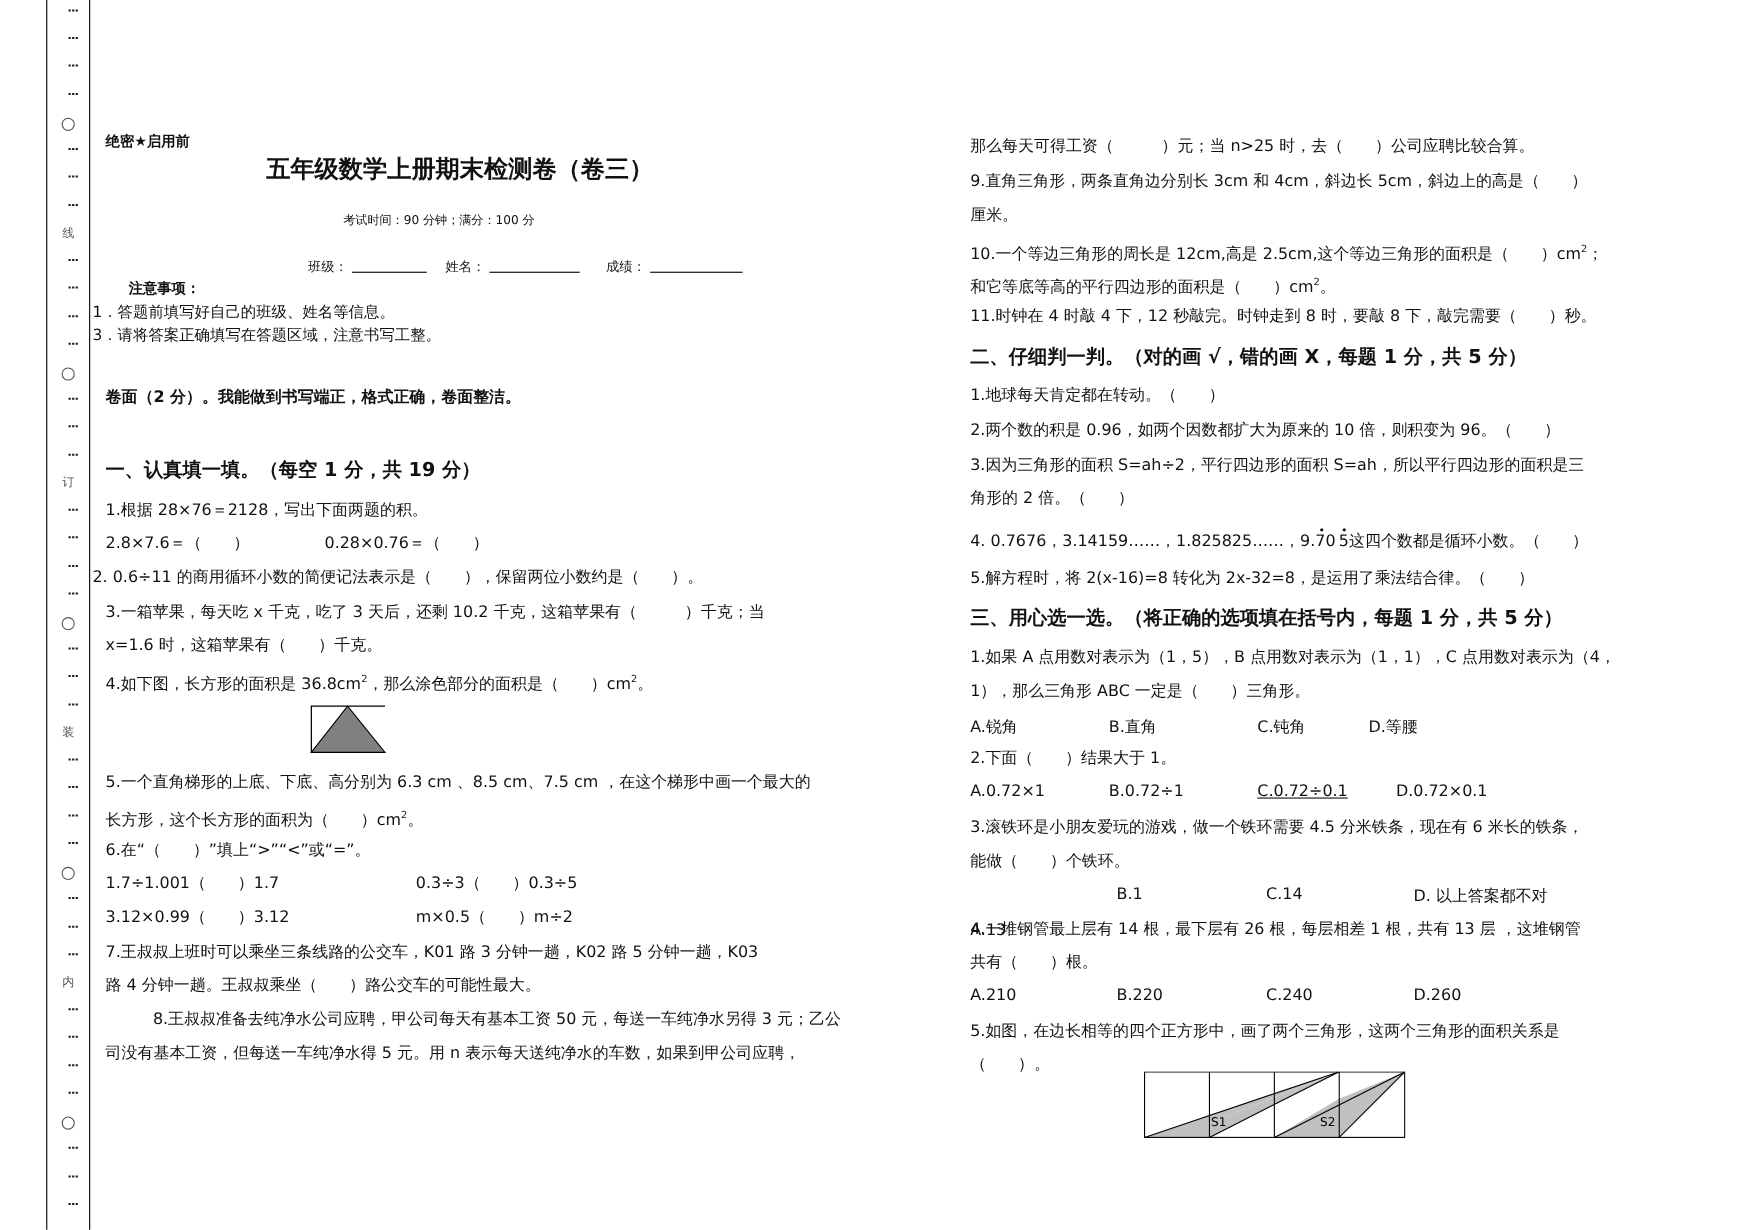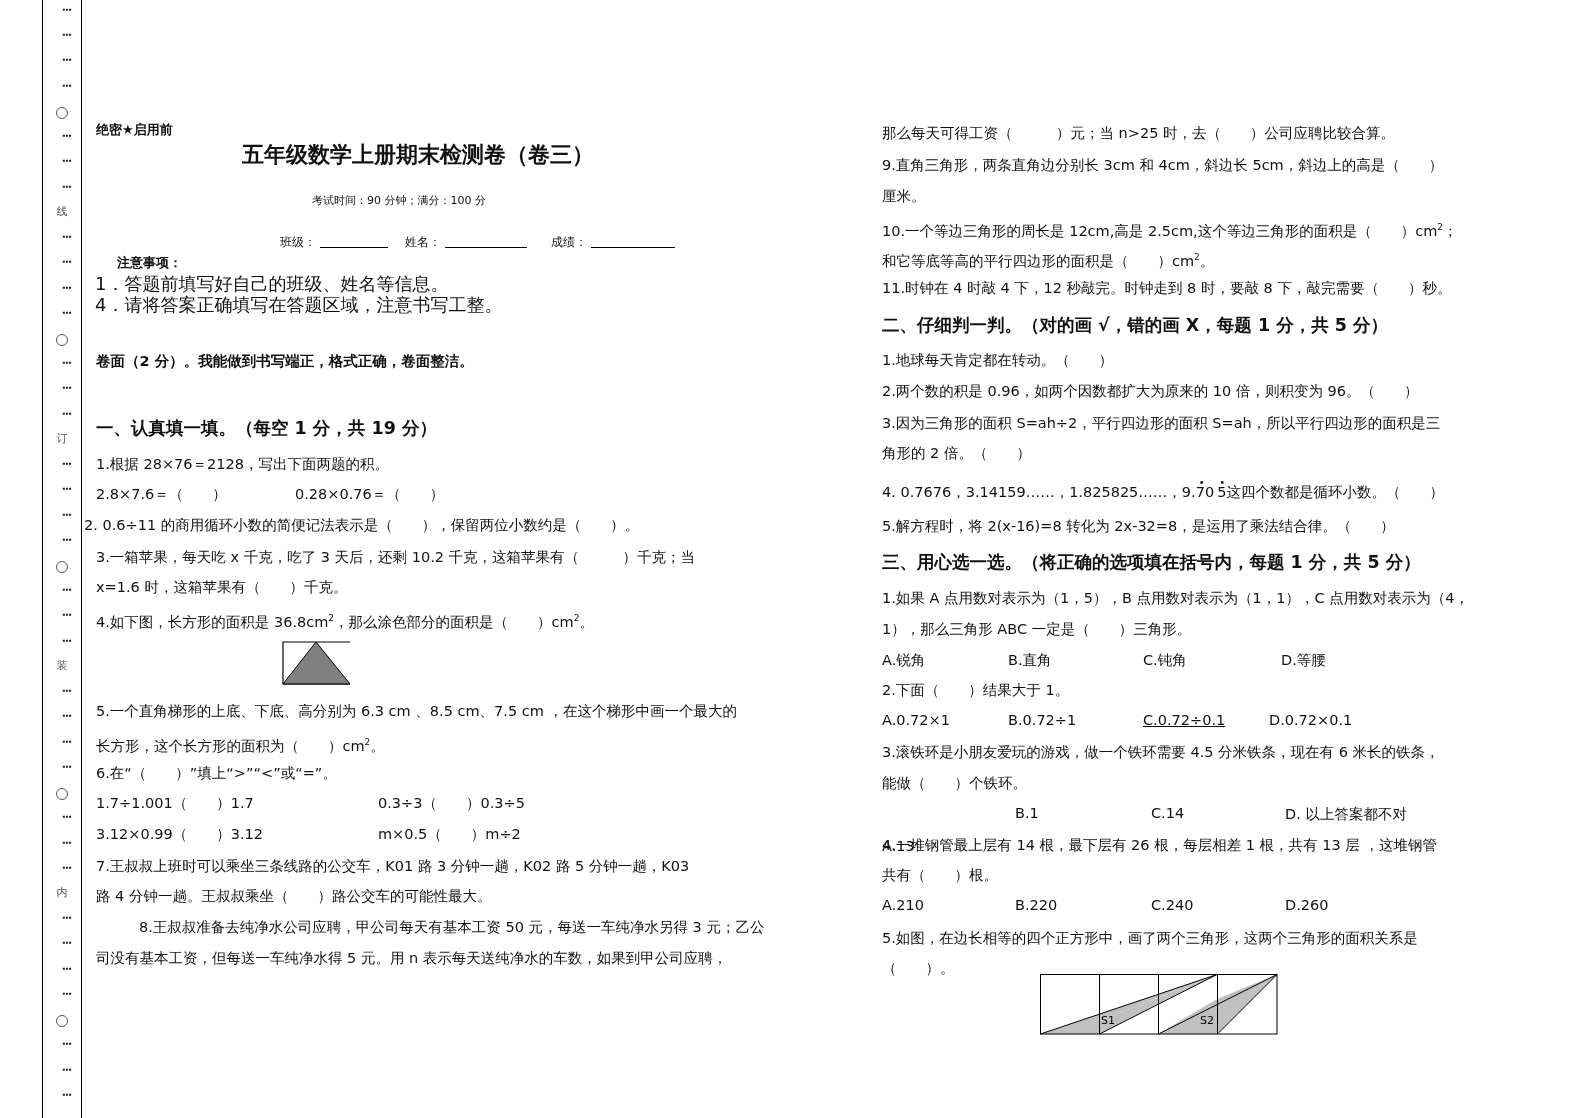--- a/index.html
+++ b/index.html
@@ -18,21 +18,21 @@
   .bitem.char { font-size: 11px; color: #555; }
 
   .t { position: absolute; white-space: nowrap; font-size: 14.5px; line-height: 18px; }
   .bold { font-weight: bold; }
   .secret { left: 96px; top: 121px; font-size: 13px; font-weight: bold; }
   .title { left: 242px; top: 141px; font-size: 22px; font-weight: bold; line-height: 28px; }
   .sub { left: 312px; top: 192px; font-size: 11px; }
   .info { top: 233px; font-size: 12px; font-weight: normal; }
   .uline { display: inline-block; border-bottom: 1px solid #000; height: 14px; vertical-align: -2px; margin-left: 4px; }
   .notes-h { left: 117px; top: 254px; font-size: 13px; font-weight: bold; }
-  .note { left: 95px; font-size: 18px; }
+  .note { left: 84px; font-size: 14px; }
   .sec-h { font-size: 17.5px; font-weight: bold; line-height: 22px; }
   .sup { font-size: 9px; vertical-align: 6px; }
   .opt { position: absolute; white-space: nowrap; font-size: 14.5px; }
 
   .fig1 { position: absolute; left: 282px; top: 641px; width: 70px; height: 44px; }
   .fig2 { position: absolute; left: 1040px; top: 974px; width: 238px; height: 61px; }
 </style>
 </head>
 <body>
 
@@ -96,21 +96,21 @@
 </div>
 <div class="t info" style="left:405px;">
   <span>姓名：</span><span class="uline" style="width:82px"></span>
 </div>
 <div class="t info" style="left:551px;">
   <span>成绩：</span><span class="uline" style="width:84px"></span>
 </div>
 
 <div class="t notes-h">注意事项：</div>
 <div class="t note" style="top:275px;">1．答题前填写好自己的班级、姓名等信息。</div>
-<div class="t note" style="top:296px;">4．请将答案正确填写在答题区域，注意书写工整。</div>
+<div class="t note" style="top:296px;">3．请将答案正确填写在答题区域，注意书写工整。</div>
 
 <div class="t bold" style="left:96px; top:352px;">卷面（2 分）。我能做到书写端正，格式正确，卷面整洁。</div>
 
 <div class="t sec-h" style="left:96px; top:417px;">一、认真填一填。（每空 1 分，共 19 分）</div>
 <div class="t" style="left:96px; top:455px;">1.根据 28×76＝2128，写出下面两题的积。</div>
 <div class="t" style="left:96px; top:485px;">2.8×7.6＝（　　）</div>
 <div class="t" style="left:295px; top:485px;">0.28×0.76＝（　　）</div>
 <div class="t" style="left:84px; top:516px;">2.  0.6÷11 的商用循环小数的简便记法表示是（　　），保留两位小数约是（　　）。</div>
 <div class="t" style="left:96px; top:548px;">3.一箱苹果，每天吃 x 千克，吃了 3 天后，还剩 10.2 千克，这箱苹果有（　　　）千克；当</div>
 <div class="t" style="left:96px; top:578px;">x=1.6 时，这箱苹果有（　　）千克。</div>
@@ -157,21 +157,21 @@
   <span>4.  0.7676，3.14159……，1.825825……，9.</span><span style="position:relative;"><span>7</span><span style="position:absolute;left:3px;top:-10px;font-size:10px;">•</span></span><span>0</span><span style="position:relative;margin-left:3px;"><span>5</span><span style="position:absolute;left:2px;top:-10px;font-size:10px;">•</span></span><span>这四个数都是循环小数。（　　）</span>
 </div>
 <div class="t" style="left:882px; top:517px;">5.解方程时，将 2(x-16)=8 转化为 2x-32=8，是运用了乘法结合律。（　　）</div>
 
 <div class="t sec-h" style="left:882px; top:551px;">三、用心选一选。（将正确的选项填在括号内，每题 1 分，共 5 分）</div>
 <div class="t" style="left:882px; top:589px;">1.如果 A 点用数对表示为（1，5），B 点用数对表示为（1，1），C 点用数对表示为（4，</div>
 <div class="t" style="left:882px; top:620px;">1），那么三角形 ABC 一定是（　　）三角形。</div>
 <div class="opt" style="left:882px; top:651px;">A.锐角</div>
 <div class="opt" style="left:1008px; top:651px;">B.直角</div>
 <div class="opt" style="left:1143px; top:651px;">C.钝角</div>
-<div class="opt" style="left:1281px; top:651px;">D.等腰</div>
+<div class="opt" style="left:1244px; top:651px;">D.等腰</div>
 <div class="t" style="left:882px; top:681px;">2.下面（　　）结果大于 1。</div>
 <div class="opt" style="left:882px; top:712px;">A.0.72×1</div>
 <div class="opt" style="left:1008px; top:712px;">B.0.72÷1</div>
 <div class="opt" style="left:1143px; top:712px;text-decoration:underline;">C.0.72÷0.1</div>
 <div class="opt" style="left:1269px; top:712px;">D.0.72×0.1</div>
 <div class="t" style="left:882px; top:743px;">3.滚铁环是小朋友爱玩的游戏，做一个铁环需要 4.5 分米铁条，现在有 6 米长的铁条，</div>
 <div class="t" style="left:882px; top:774px;">能做（　　）个铁环。</div>
 <div class="opt" style="left:882px; top:805px;margin-top:33px;">A.13</div>
 <div class="opt" style="left:1015px; top:805px;">B.1</div>
 <div class="opt" style="left:1151px; top:805px;">C.14</div>

